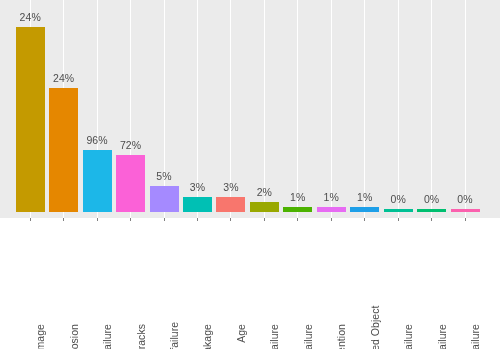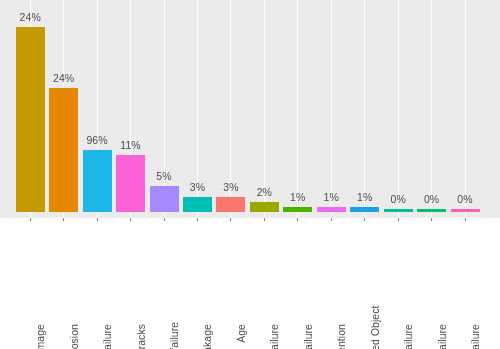--- a/index.html
+++ b/index.html
@@ -94,21 +94,21 @@
       <div class="bar" title="Damage 36%" style="left: 15.7px; width: 29px; height: 185.4px; background: rgb(196, 154, 0);"></div>
       <div class="bar-label" style="left: 5.2px; width: 50px; bottom: 195.4px;">24%</div>
       <div class="gridline-major" style="left: 63.15px;"></div>
       <div class="bar" title="Corrosion 24%" style="left: 49.15px; width: 29px; height: 123.6px; background: rgb(229, 135, 0);"></div>
       <div class="bar-label" style="left: 38.65px; width: 50px; bottom: 133.6px;">24%</div>
       <div class="gridline-major" style="left: 96.6px;"></div>
       <div class="bar" title="Mechanical failure 12%" style="left: 82.6px; width: 29px; height: 61.8px; background: rgb(28, 183, 232);"></div>
       <div class="bar-label" style="left: 72.1px; width: 50px; bottom: 71.8px;">96%</div>
       <div class="gridline-major" style="left: 130.05px;"></div>
       <div class="bar" title="Wear /Cracks 11%" style="left: 116.05px; width: 29px; height: 56.65px; background: rgb(251, 97, 215);"></div>
-      <div class="bar-label" style="left: 105.55px; width: 50px; bottom: 66.65px;">11%</div>
+      <div class="bar-label" style="left: 105.55px; width: 50px; bottom: 66.65px;">72%</div>
       <div class="gridline-major" style="left: 163.5px;"></div>
       <div class="bar" title="Safety function failure 5%" style="left: 149.5px; width: 29px; height: 25.75px; background: rgb(165, 138, 255);"></div>
       <div class="bar-label" style="left: 139px; width: 50px; bottom: 35.75px;">5%</div>
       <div class="gridline-major" style="left: 196.95px;"></div>
       <div class="bar" title="Leakage 3%" style="left: 182.95px; width: 29px; height: 15.45px; background: rgb(0, 192, 180);"></div>
       <div class="bar-label" style="left: 172.45px; width: 50px; bottom: 25.45px;">3%</div>
       <div class="gridline-major" style="left: 230.4px;"></div>
       <div class="bar" title="Age 3%" style="left: 216.4px; width: 29px; height: 15.45px; background: rgb(248, 118, 109);"></div>
       <div class="bar-label" style="left: 205.9px; width: 50px; bottom: 25.45px;">3%</div>
       <div class="gridline-major" style="left: 263.85px;"></div>

